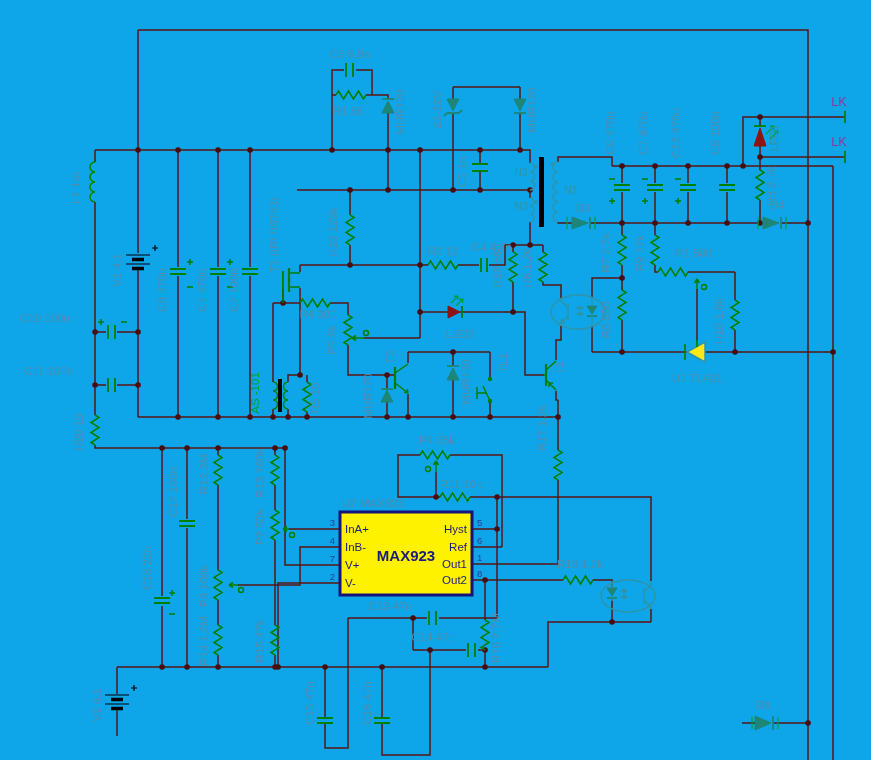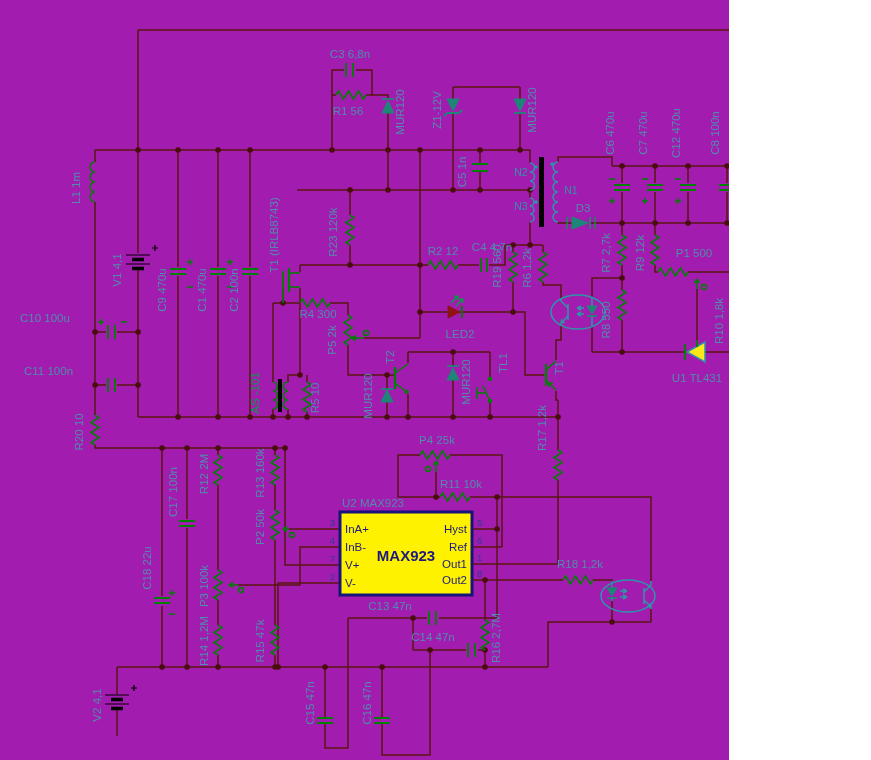--- a/index.html
+++ b/index.html
@@ -1,16 +1,16 @@
 <!DOCTYPE html>
 <html><head>
 <meta charset="utf-8">
 <style>
   html,body{margin:0;padding:0;background:#ffffff;}
-  .canvas{position:relative;width:729px;height:760px;background:#a21caf;overflow:hidden;
+  .canvas{position:relative;width:871px;height:760px;background:#0ea5e9;overflow:hidden;
           font-family:"Liberation Sans",sans-serif;}
   svg text{font-family:"Liberation Sans",sans-serif;font-size:11.5px;}
   .lbl {fill:#4f8dab;}
   .lblg{fill:#00a23f;}
   .lblp{fill:#993399;font-size:12.5px;}
   .lblc{fill:#2e95a8;font-size:10.5px;}
   .lbln{fill:#1b1b7e;}
   .pn  {fill:#2a3f8f;font-size:9.5px;}
   .big {font-size:15px;font-weight:600;}
   .w   {stroke:#5b1412;stroke-width:1.5;fill:none;}

